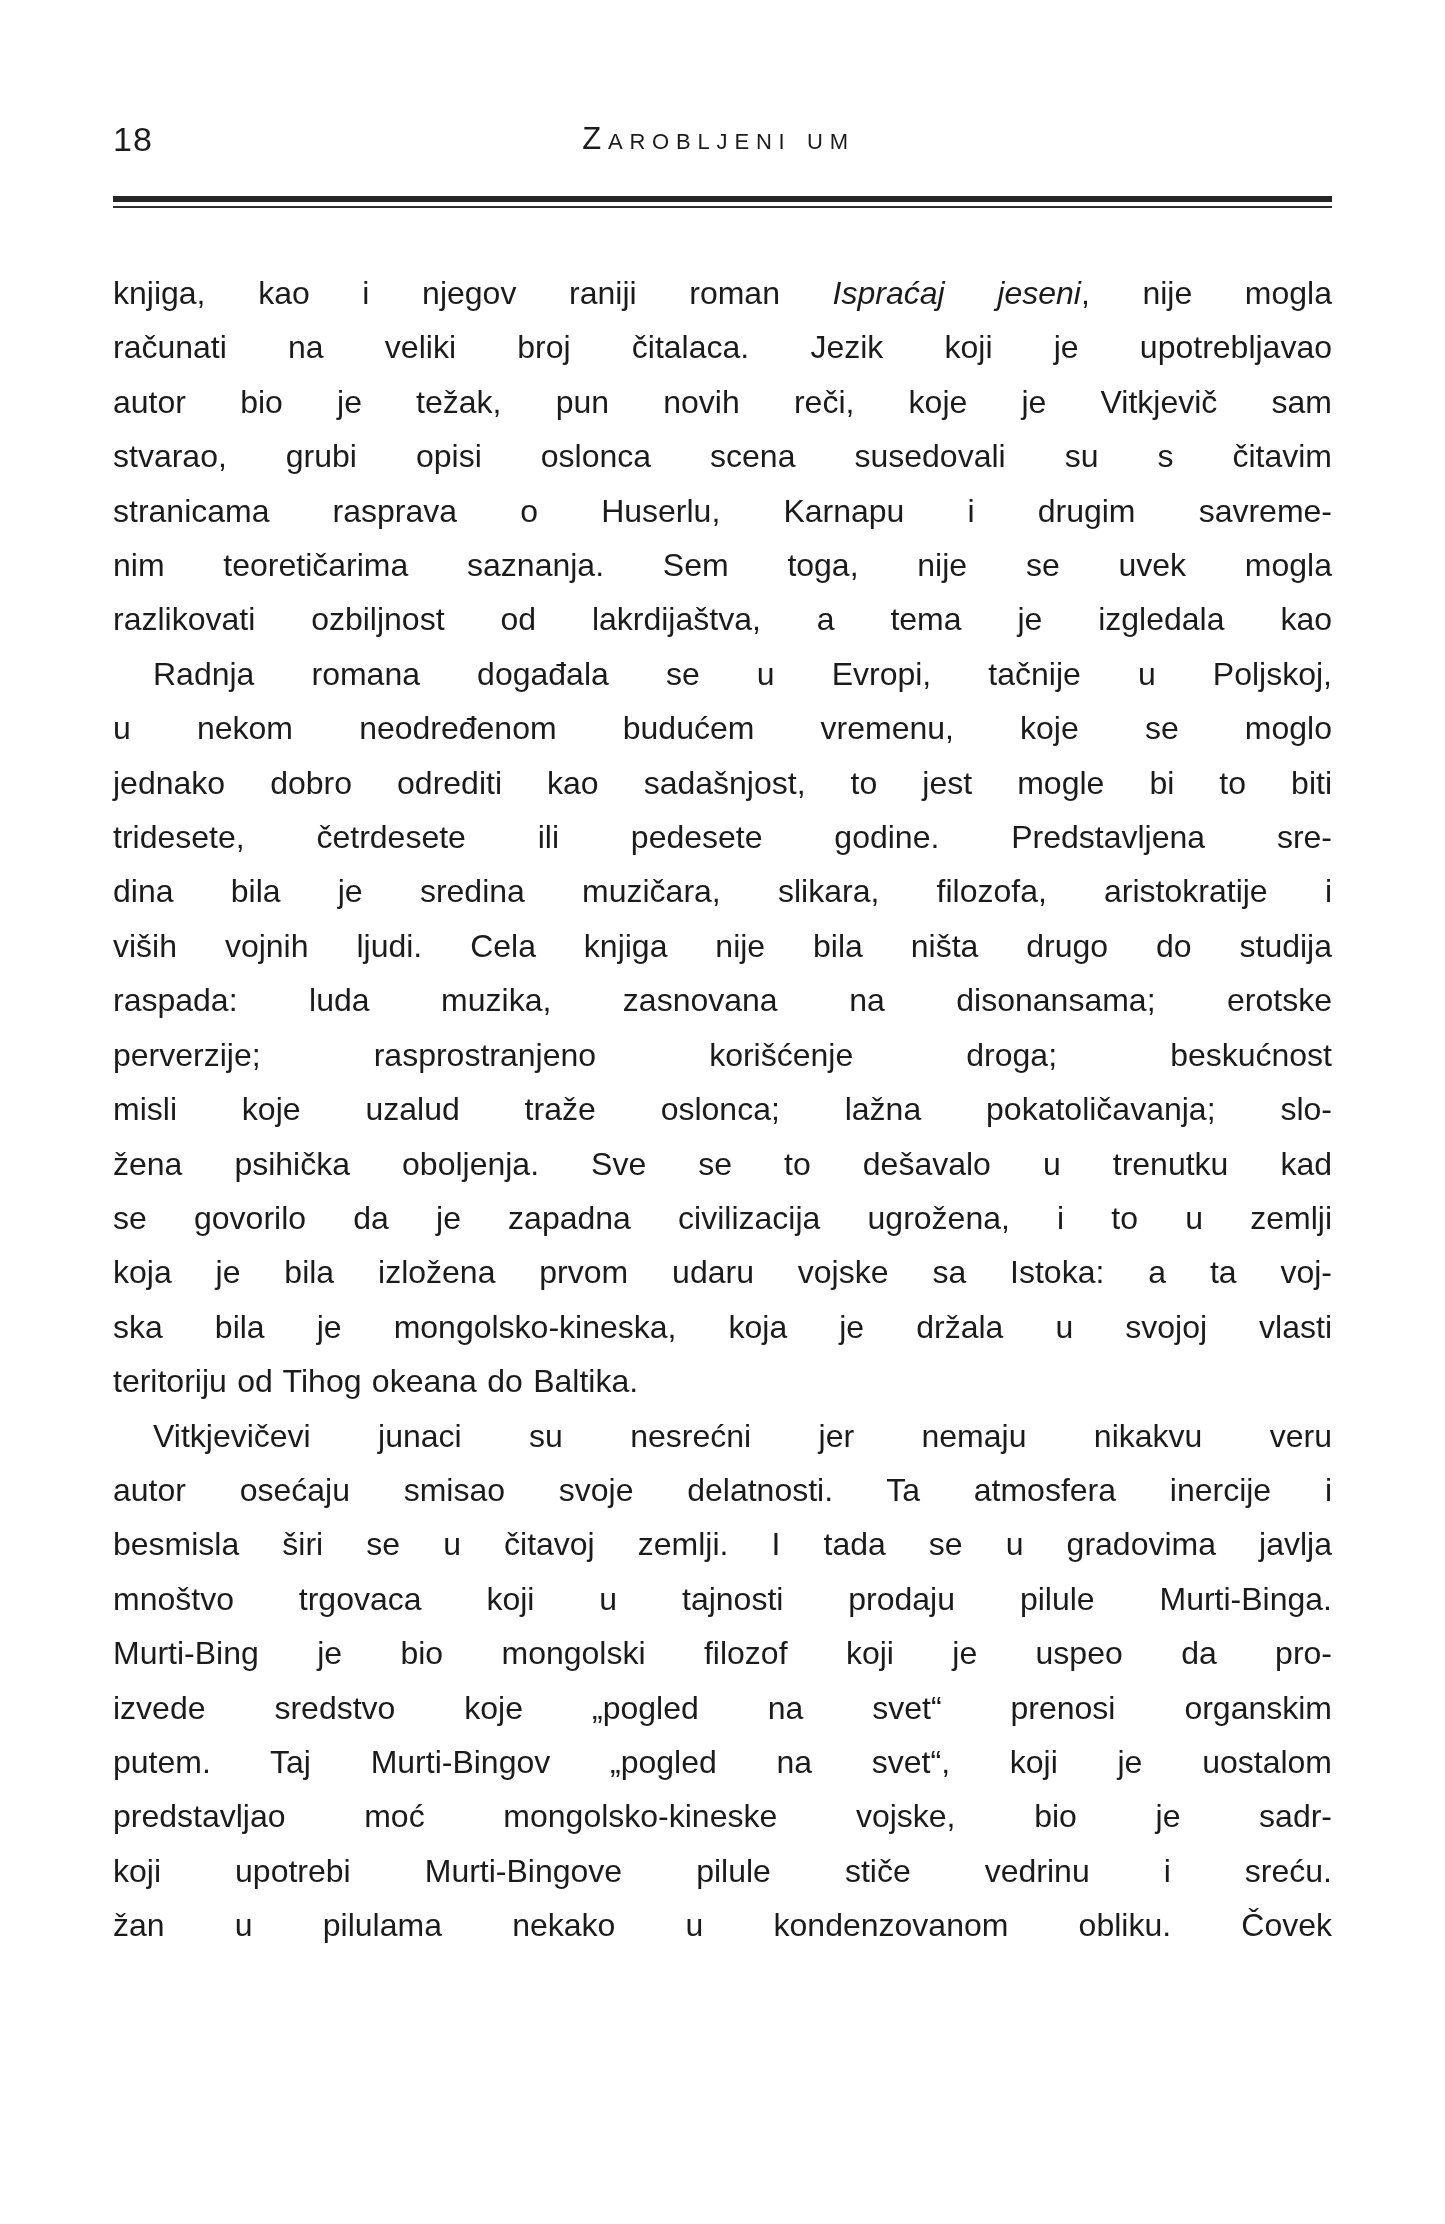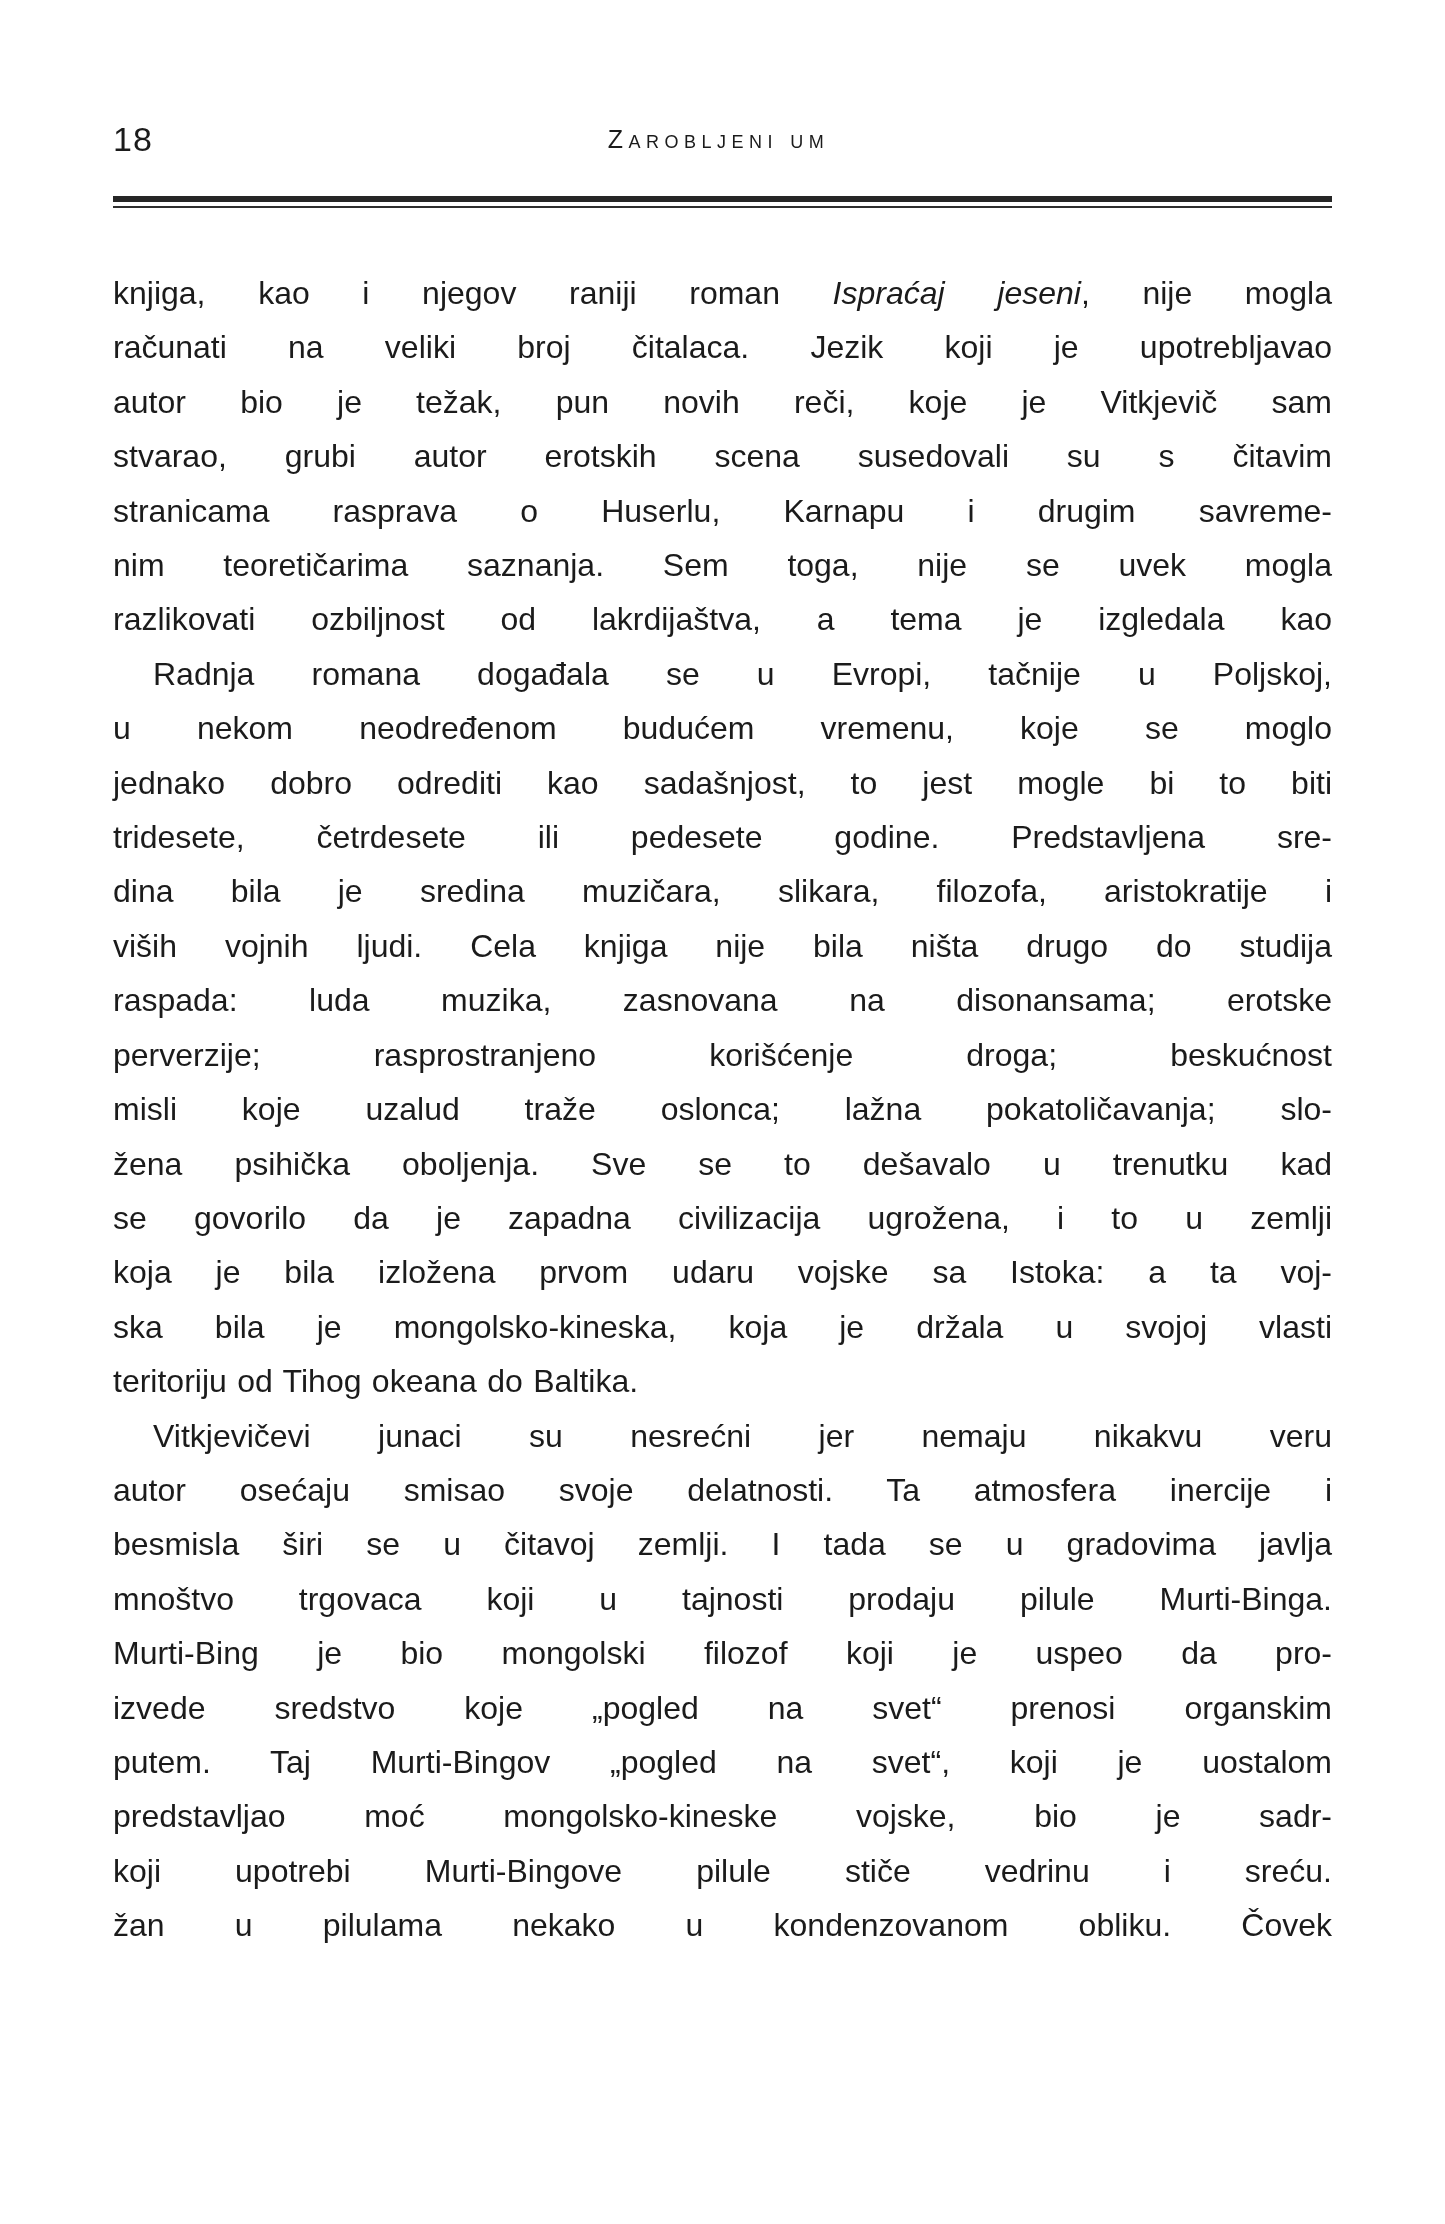--- a/index.html
+++ b/index.html
@@ -31,21 +31,21 @@
     line-height: 34px;
     letter-spacing: 1px;
   }
   .running-title {
     position: absolute;
     left: 0;
     right: 8px;
     bottom: 0;
     text-align: center;
     font-variant: small-caps;
-    font-size: 25px;
+    font-size: 31px;
     line-height: 34px;
     letter-spacing: 0.22em;
   }
   .header-rule {
     position: absolute;
     top: 196px;
     left: 113px;
     width: 1219px;
   }
   .rule-thick {
@@ -89,21 +89,21 @@
     <span class="running-title">Zarobljeni um</span>
   </div>
   <div class="header-rule">
     <div class="rule-thick"></div>
     <div class="rule-thin"></div>
   </div>
   <div class="text-block">
       <div class="line just"><span>knjiga, kao i njegov raniji roman </span><span class="italic">Ispraćaj jeseni</span><span>, nije mogla</span></div>
       <div class="line just"><span>računati na veliki broj čitalaca. Jezik koji je upotrebljavao</span></div>
       <div class="line just"><span>autor bio je težak, pun novih reči, koje je Vitkjevič sam</span></div>
-      <div class="line just"><span>stvarao, grubi autor erotskih scena susedovali su s čitavim</span></div>
+      <div class="line just"><span>stvarao, grubi opisi oslonca scena susedovali su s čitavim</span></div>
       <div class="line just"><span>stranicama rasprava o Huserlu, Karnapu i drugim savreme-</span></div>
       <div class="line just"><span>nim teoretičarima saznanja. Sem toga, nije se uvek mogla</span></div>
       <div class="line just"><span>razlikovati ozbiljnost od lakrdijaštva, a tema je izgledala kao</span></div>
       <div class="line just indent"><span>Radnja romana događala se u Evropi, tačnije u Poljskoj,</span></div>
       <div class="line just"><span>u nekom neodređenom budućem vremenu, koje se moglo</span></div>
       <div class="line just"><span>jednako dobro odrediti kao sadašnjost, to jest mogle bi to biti</span></div>
       <div class="line just"><span>tridesete, četrdesete ili pedesete godine. Predstavljena sre-</span></div>
       <div class="line just"><span>dina bila je sredina muzičara, slikara, filozofa, aristokratije i</span></div>
       <div class="line just"><span>viših vojnih ljudi. Cela knjiga nije bila ništa drugo do studija</span></div>
       <div class="line just"><span>raspada: luda muzika, zasnovana na disonansama; erotske</span></div>

